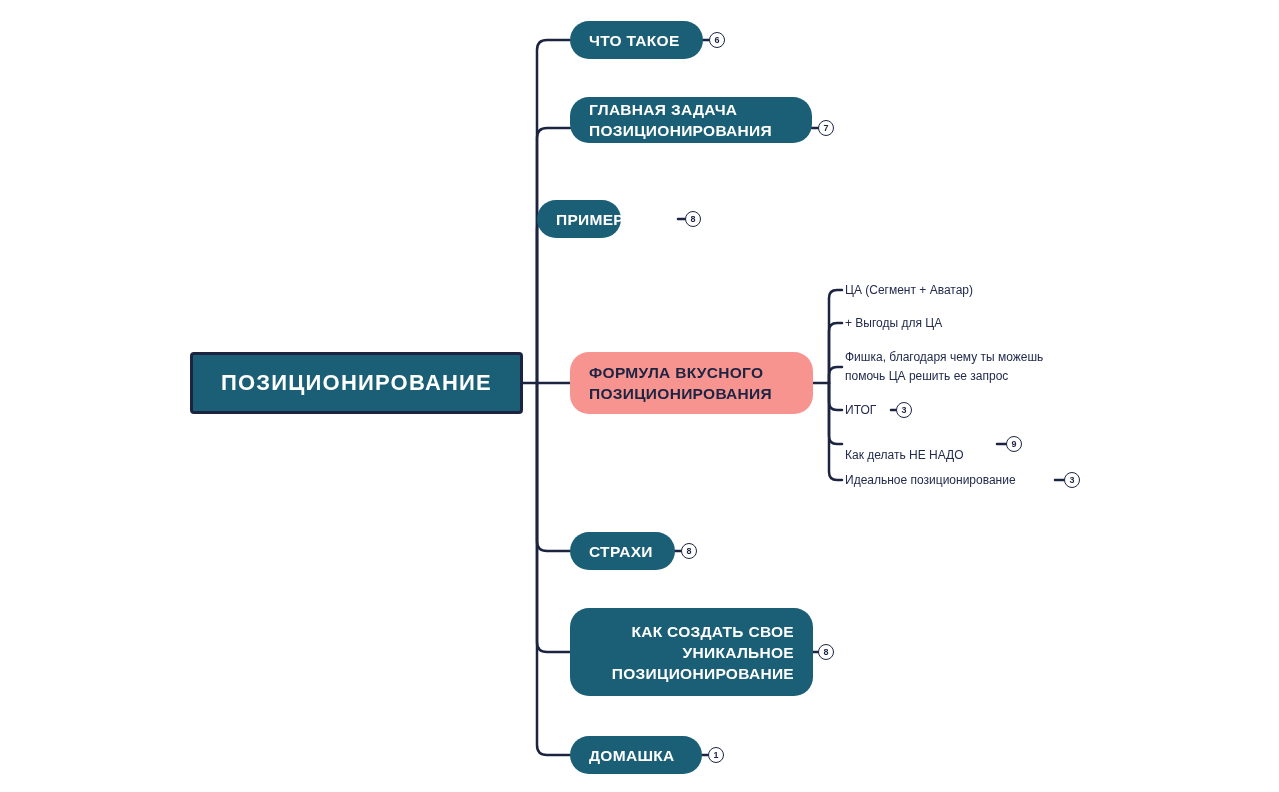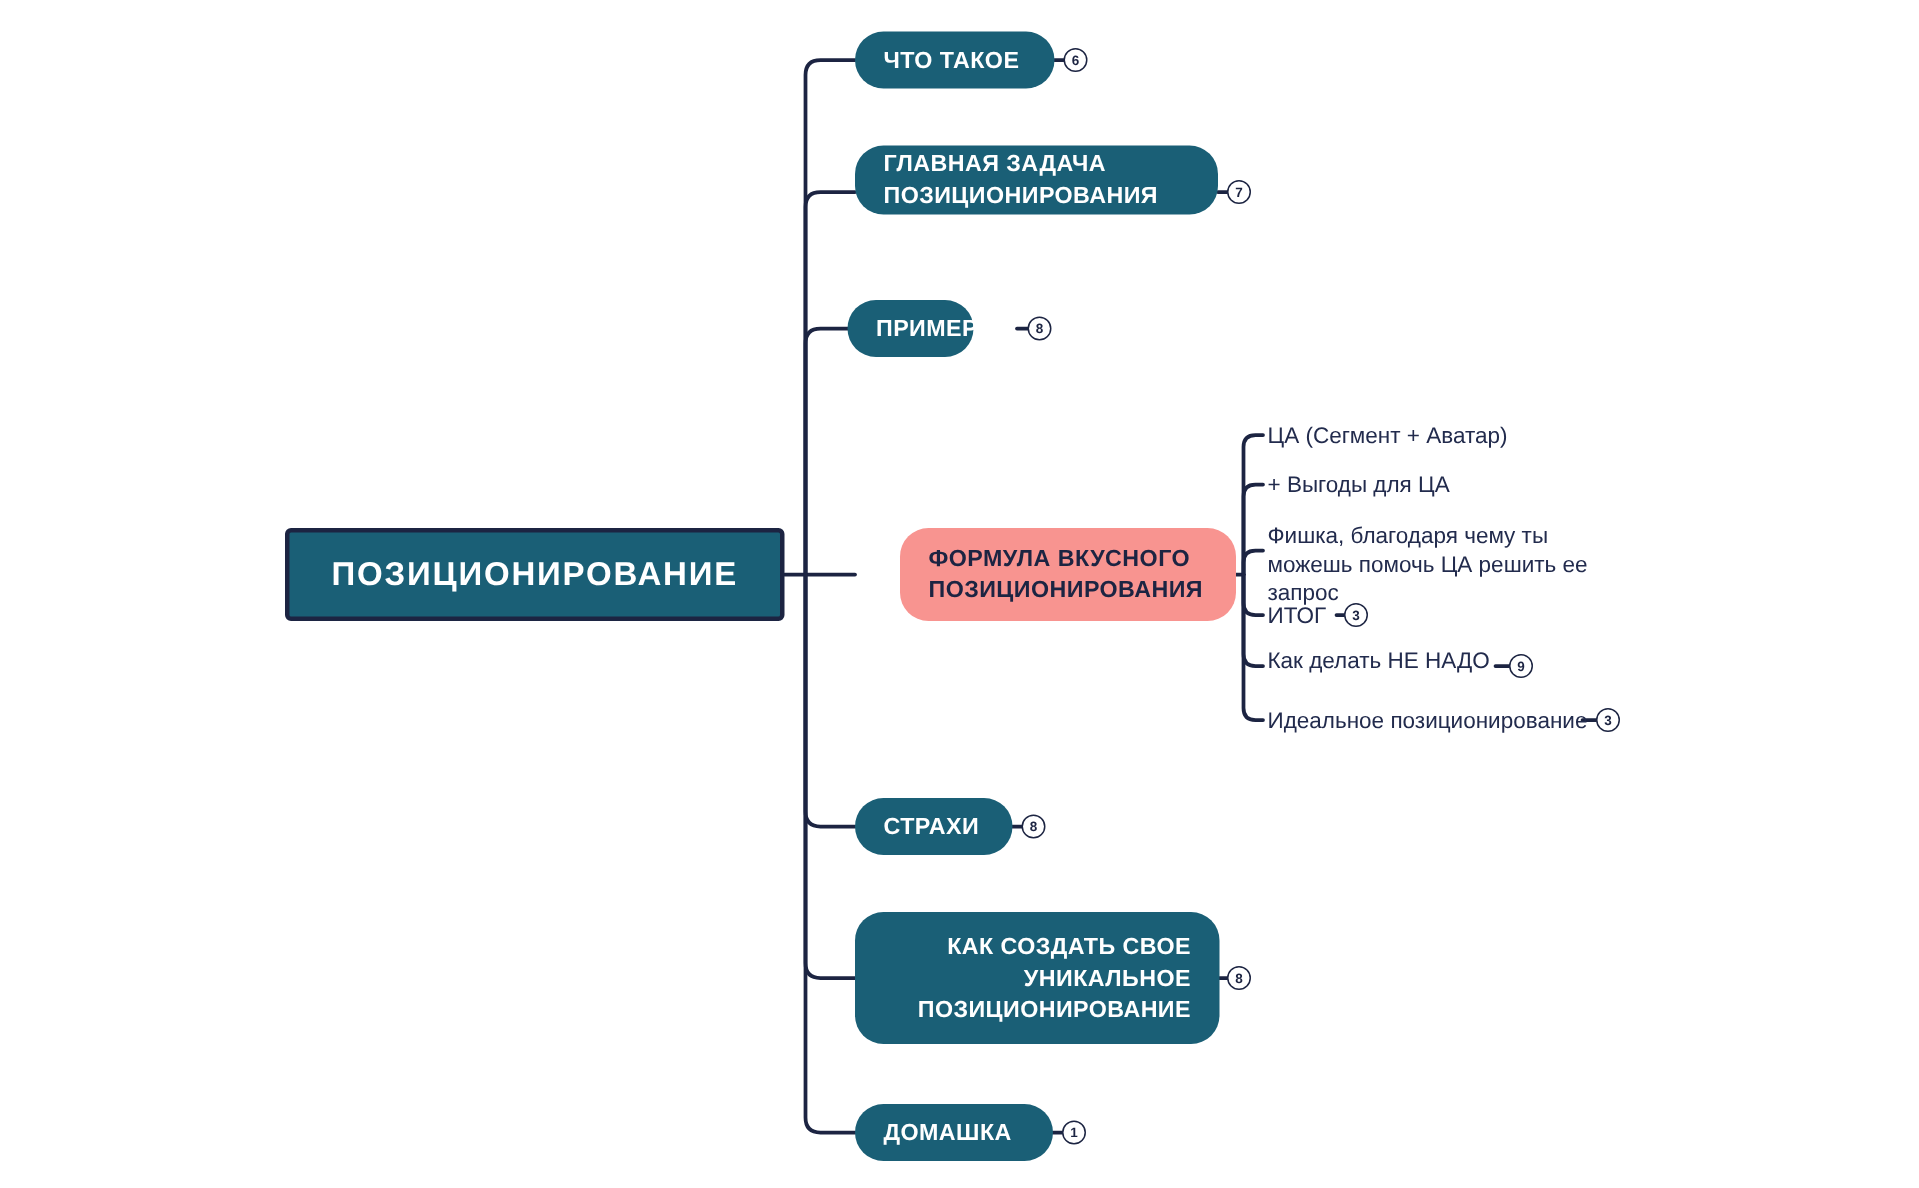--- a/index.html
+++ b/index.html
@@ -16,34 +16,34 @@
   .teal{background:#1A5F76;}
   .pink{background:#F89490;color:#1C2442;}
   .root-node{
     position:absolute;left:190px;top:352px;width:333px;height:62px;box-sizing:border-box;
     background:#1A5F76;border:3px solid #1C2442;border-radius:4px;
     display:flex;align-items:center;justify-content:center;
     color:#ffffff;font-weight:700;font-size:22px;letter-spacing:1.2px;
   }
   .n1{left:570px;top:21px;width:133px;height:38px;}
   .n2{left:570px;top:97px;width:242px;height:46px;}
-  .n3{left:565px;top:200px;width:84px;height:38px;text-align:right;}
-  .n4{left:600px;top:352px;width:224px;height:62px;}
+  .n3{left:537px;top:200px;width:84px;height:38px;text-align:right;}
+  .n4{left:570px;top:352px;width:243px;height:62px;}
   .n5{left:570px;top:532px;width:105px;height:38px;}
   .n6{left:570px;top:608px;width:243px;height:88px;text-align:right;}
   .n7{left:570px;top:736px;width:132px;height:38px;}
   .sub{
-    position:absolute;left:845px;color:#222B4D;font-weight:500;font-size:15px;
+    position:absolute;left:845px;color:#222B4D;font-weight:500;font-size:12px;
     line-height:19px;white-space:nowrap;
   }
   .s1{top:281px;}
   .s2{top:314px;}
   .s3{top:348px;width:238px;white-space:normal;}
   .s4{top:401px;}
-  .s5{top:431px;}
+  .s5{top:446px;}
   .s6{top:471px;}
   .badge{
     position:absolute;width:16px;height:16px;box-sizing:border-box;background:#ffffff;
     border:1.5px solid #1C2442;border-radius:50%;display:flex;align-items:center;
     justify-content:center;font-size:9px;font-weight:700;color:#1C2442;
   }
   .b1{left:709px;top:32px;}
   .b2{left:818px;top:120px;}
   .b3{left:685px;top:211px;}
   .b5{left:681px;top:543px;}

